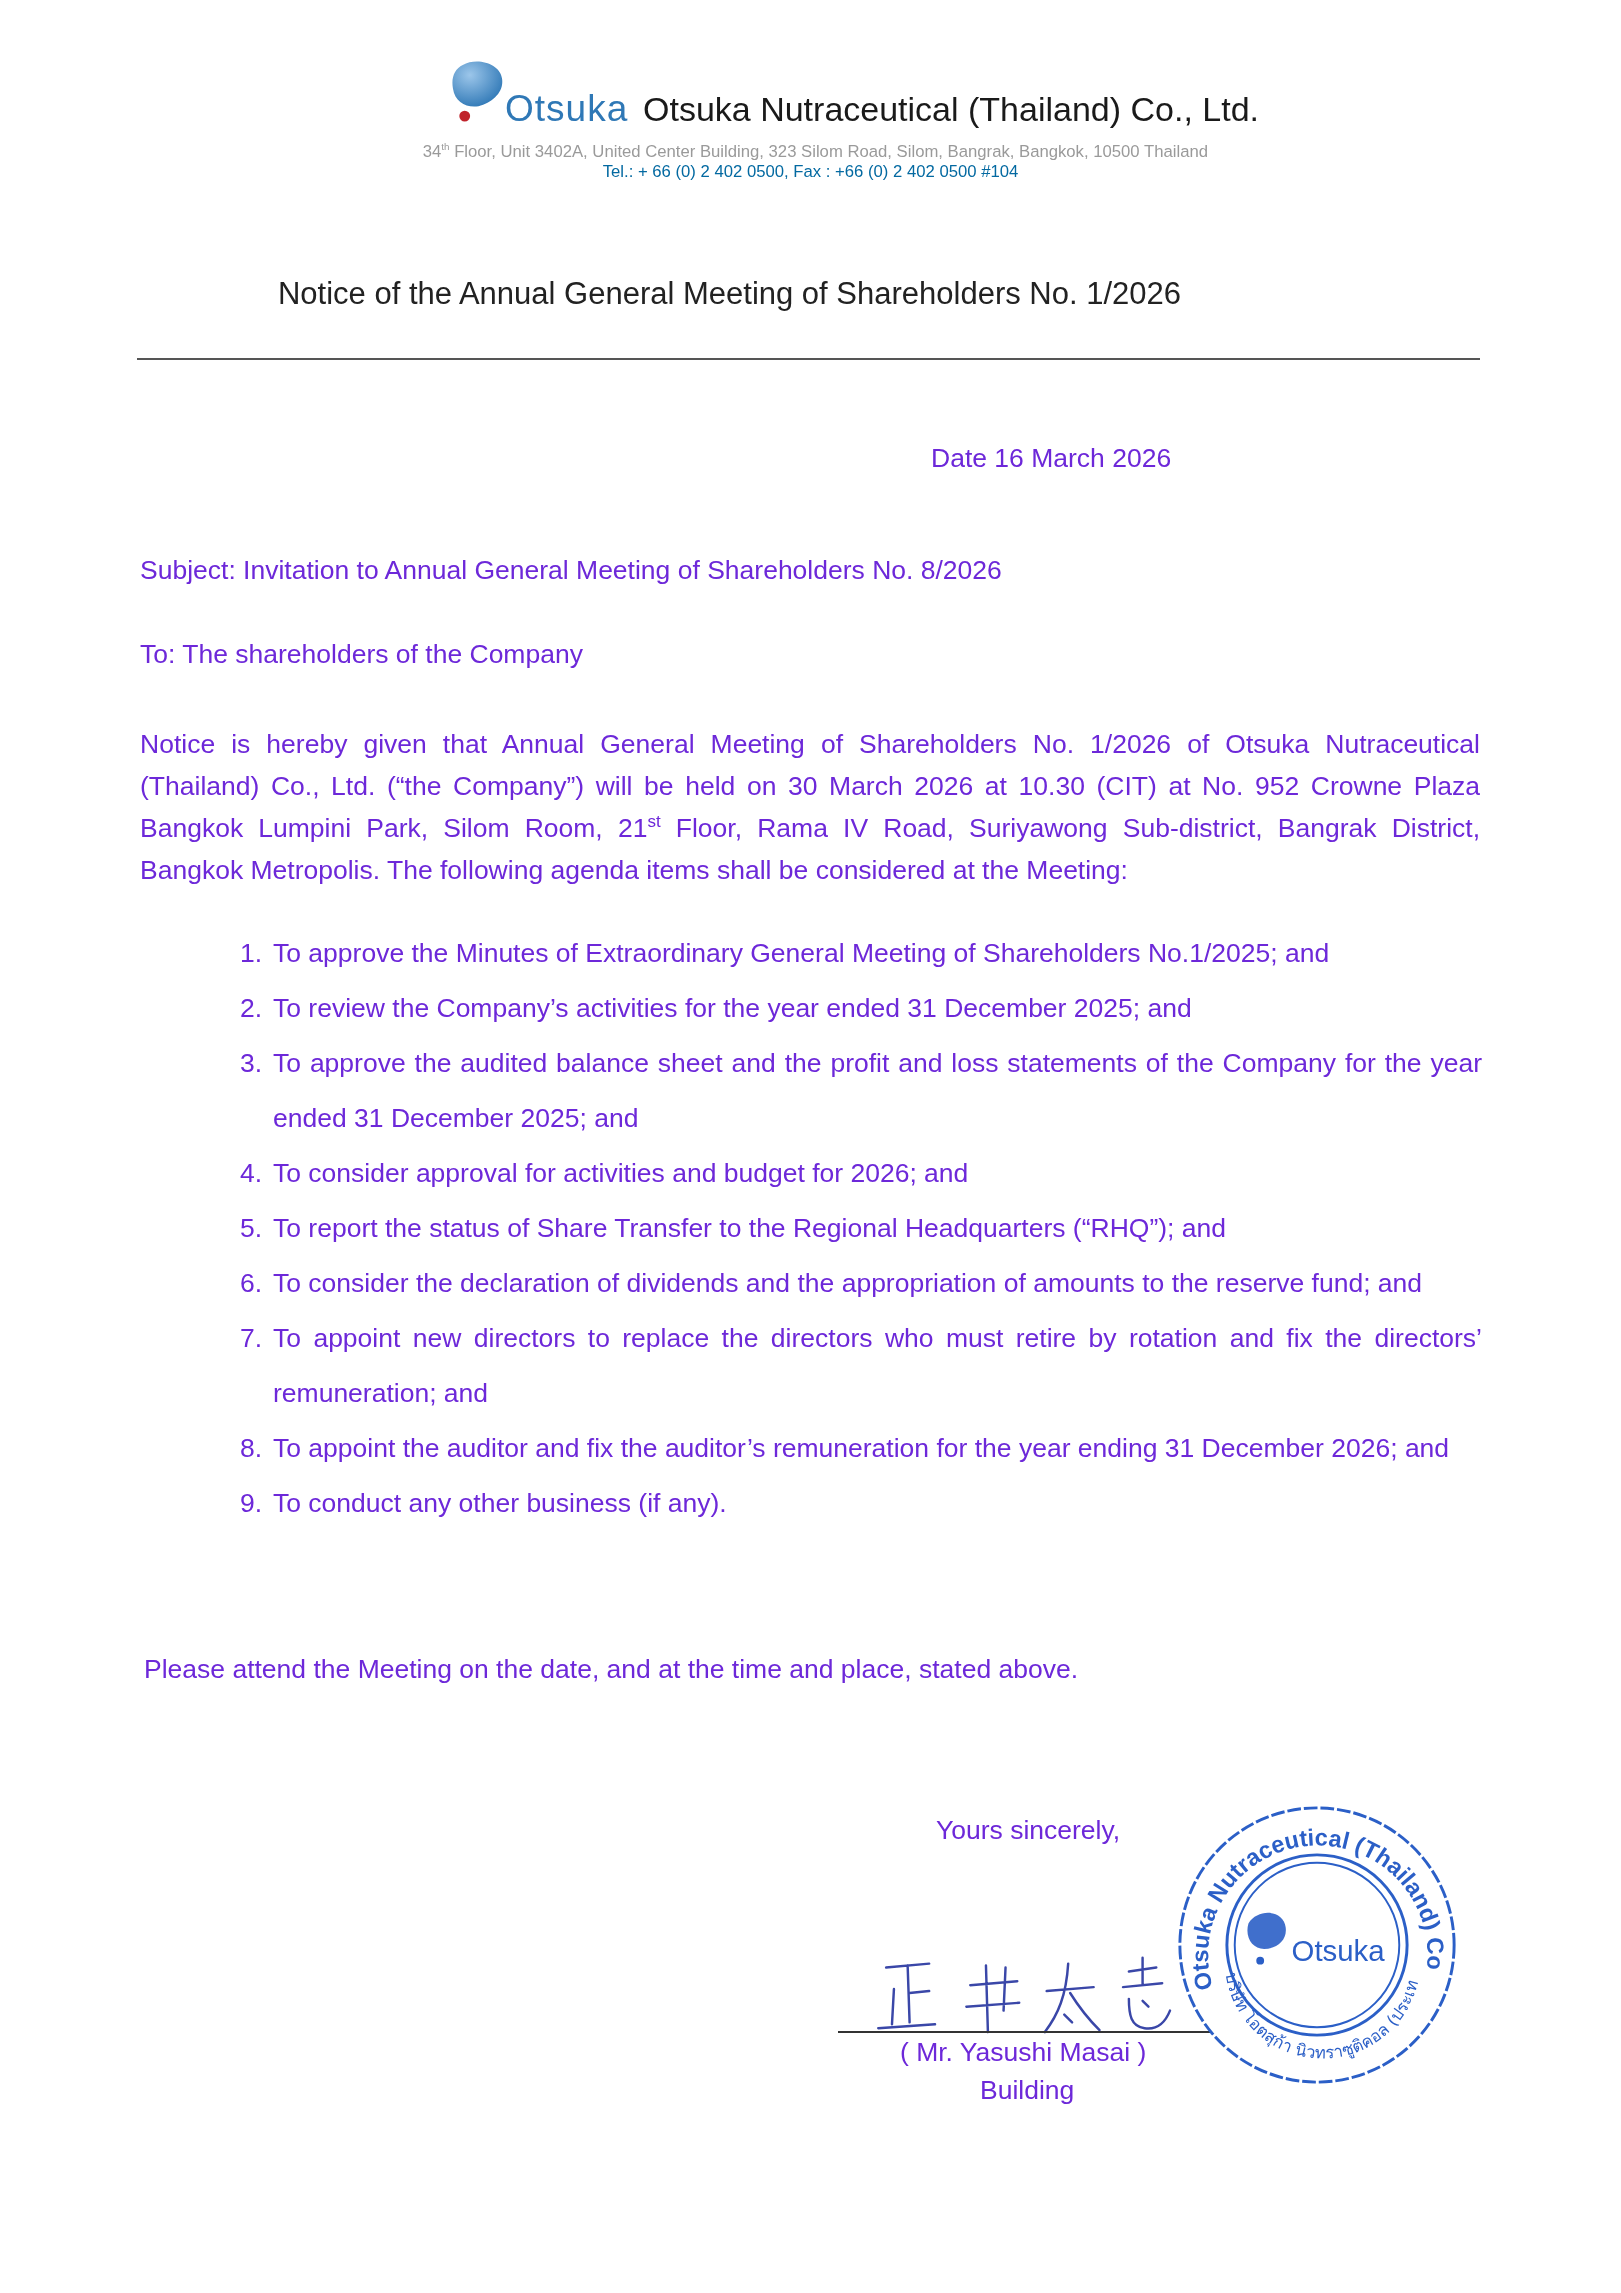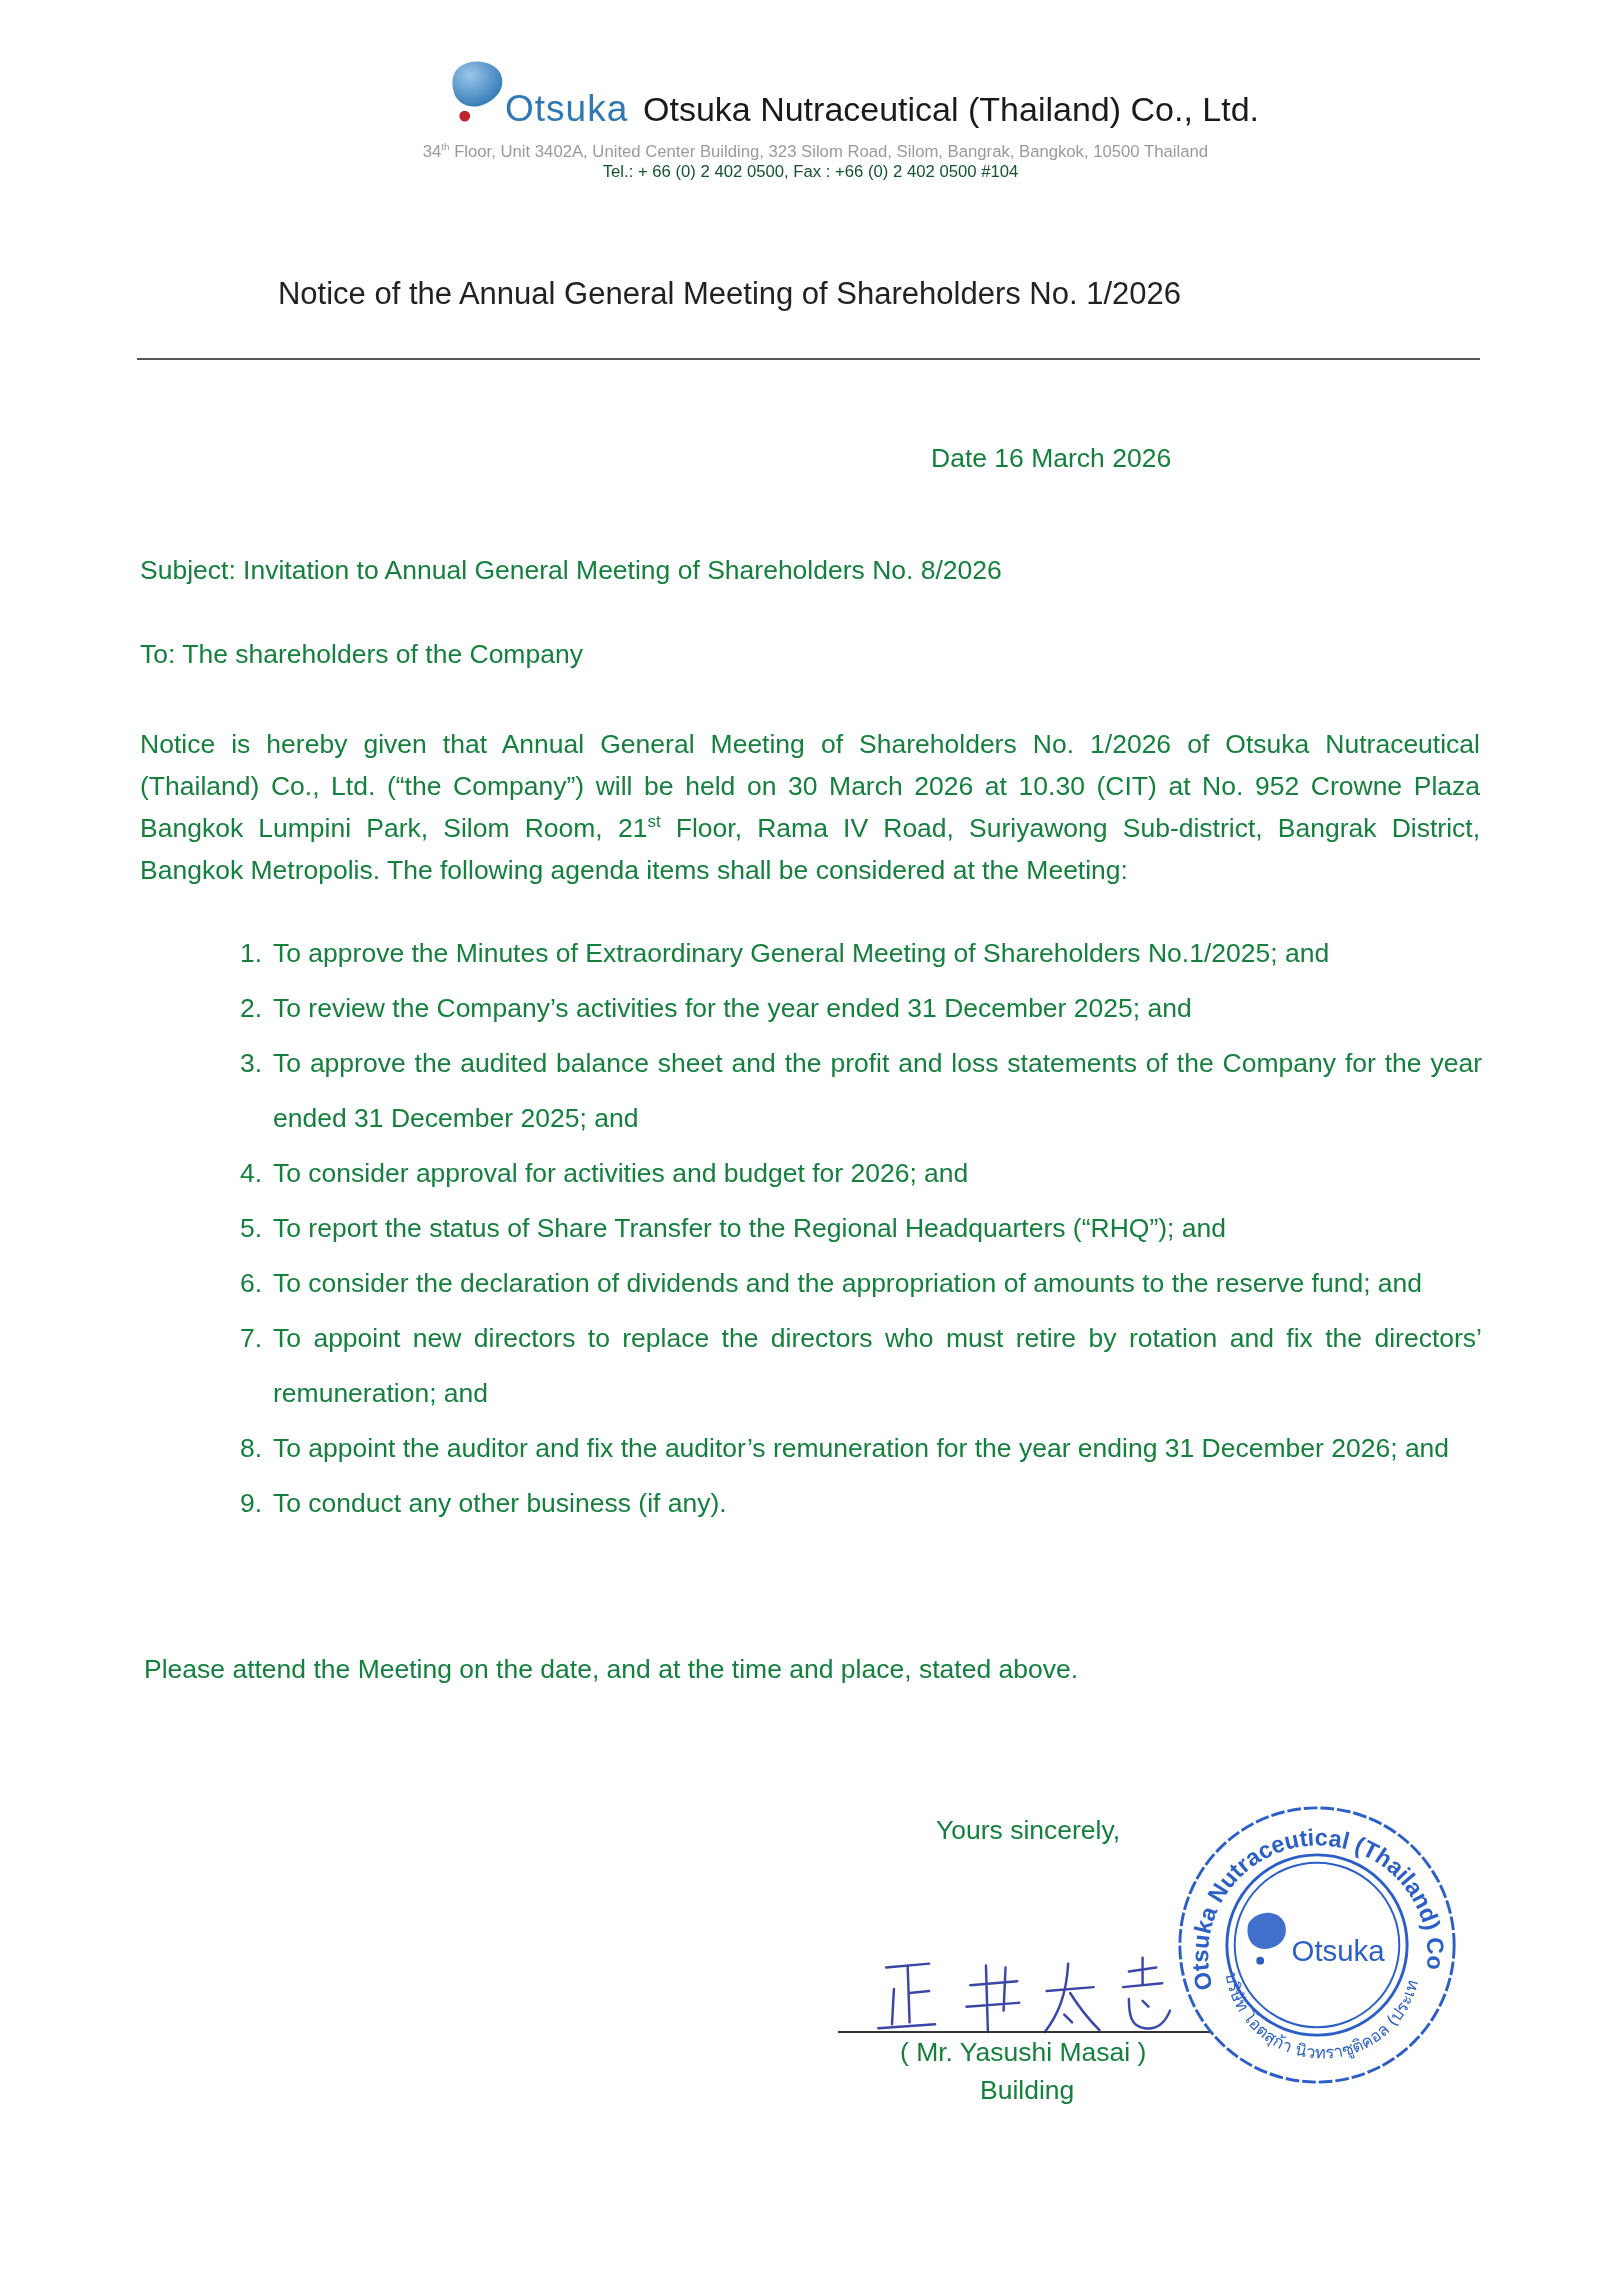--- a/index.html
+++ b/index.html
@@ -1,24 +1,24 @@
 <!DOCTYPE html>
 <html><head>
 <meta charset="utf-8">
 <style>
   html, body { margin:0; padding:0; background:#ffffff; }
   body { width:1621px; height:2294px; position:relative; overflow:hidden;
          font-family:"Liberation Sans", sans-serif; color:#2a2a2a; }
   .abs { position:absolute; }
-  .body-text { font-family:"Liberation Sans", sans-serif; font-size:26.5px; color:#15803d; white-space:nowrap; }
+  .body-text { font-family:"Liberation Sans", sans-serif; font-size:26.5px; color:#6d28d9; white-space:nowrap; }
   #logo-blob { left:449px; top:59px; width:57px; height:65px; }
   #logo-word { left:505px; top:88px; font-size:37px; color:#2f78b6; letter-spacing:1px; font-weight:300; }
   #company-name { left:643px; top:90px; font-size:34px; color:#1a1a1a; letter-spacing:0px; }
   #addr-line { left:0; width:1621px; top:141px; text-align:center; font-size:16.7px; color:#9a9a9a; padding-left:4.9px; }
-  #tel-line  { left:0; width:1621px; top:162px; text-align:center; font-size:16.7px; color:#14532d; }
+  #tel-line  { left:0; width:1621px; top:162px; text-align:center; font-size:16.7px; color:#0369a1; }
   #addr-line sup { font-size:9.8px;margin-top:12px; }
   #doc-title { left:0; width:1459px; top:276px; text-align:center; font-size:31px; color:#222; }
   #title-rule { left:137px; width:1343px; top:358px; height:2px; background:#555; }
   #date-line { left:931px; top:443px; }
   #subject-line { left:140px; top:555px; }
   #to-line { left:140px; top:639px; }
   #notice-para { left:140px; top:723px; width:1340px; white-space:normal; line-height:42px; text-align:justify; }
   #notice-para sup { font-size:17px; line-height:0; }
   .agenda { left:240px; width:1245px; white-space:normal; line-height:55px; }
   .agenda-item { display:flex; }

